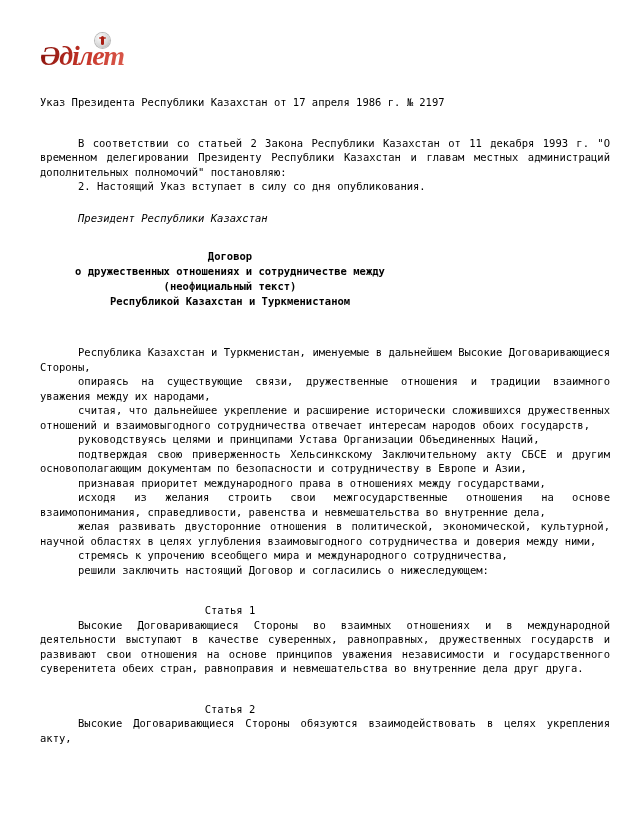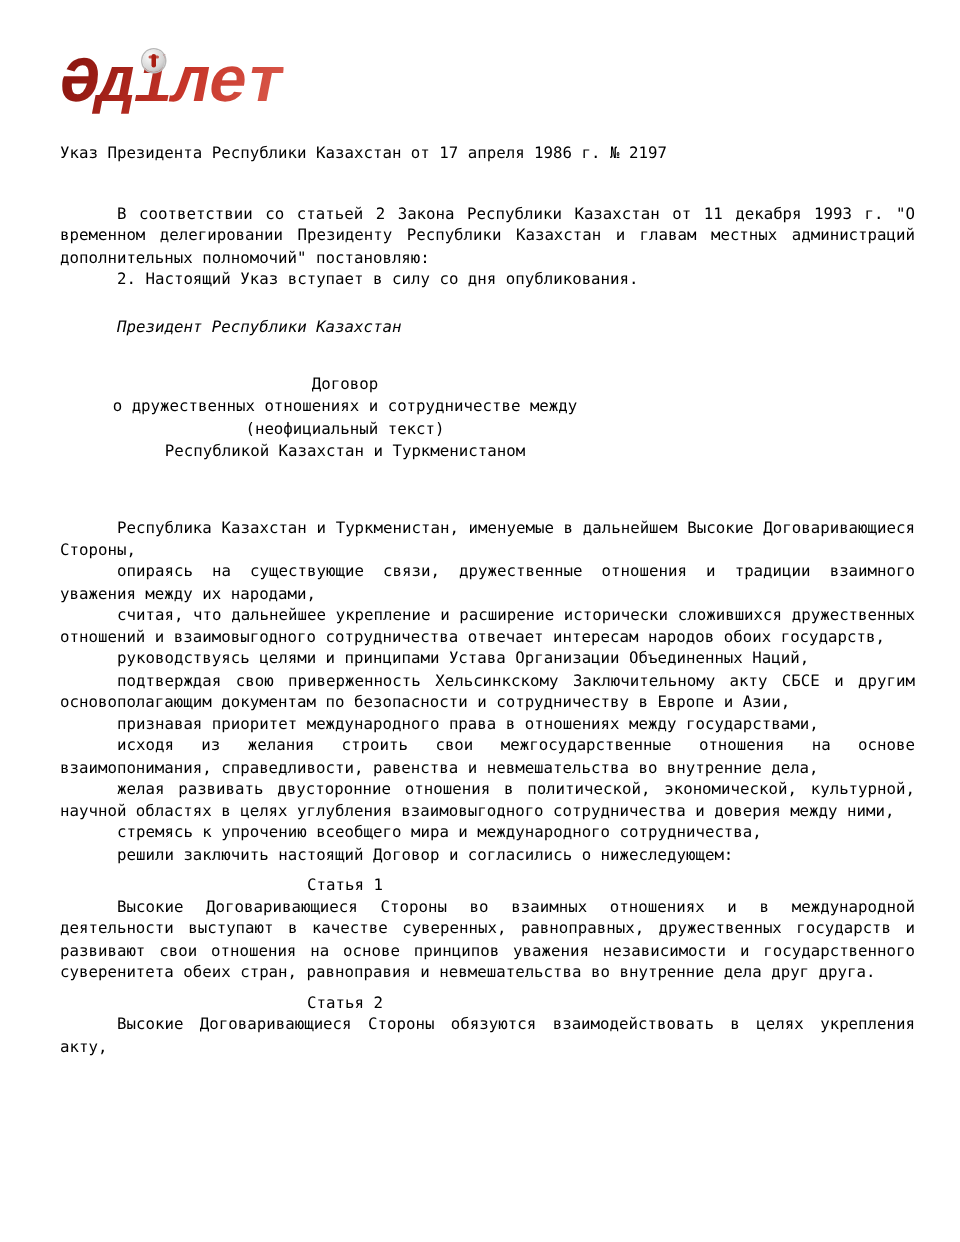--- a/index.html
+++ b/index.html
@@ -6,23 +6,23 @@
   body {
     width: 640px; height: 828px; overflow: hidden;
     font-family: "DejaVu Sans Mono", "Liberation Mono", monospace;
     color: #000000;
   }
   .page { box-sizing: border-box; width: 640px; height: 828px; padding: 34px 30px 0 40px; }
 
   
   .logo { position: relative; height: 48px; width: 160px; }
   .logo-text {
-    font-family: Liberation Mono, monospace;
+    font-family: Liberation Serif, serif;
     font-weight: bold; font-style: italic;
-    font-size: 43px; line-height: 44px; letter-spacing: -1px;
+    font-size: 28px; line-height: 44px; letter-spacing: -1px;
     background: linear-gradient(115deg, #8f1710 10%, #c63529 55%, #d9584a 95%);
     -webkit-background-clip: text; background-clip: text;
     -webkit-text-fill-color: transparent; color: #b3241a;
   }
   .logo-emblem {
     position: absolute; left: 55px; top: -1px; width: 15px; height: 15px;
     border-radius: 50%;
     background: radial-gradient(circle at 35% 30%, #fbfbfb, #d6d6d6 60%, #9d9d9d);
     box-shadow: 0 0 0 1px #b9b9b9;
   }
@@ -45,30 +45,30 @@
 
   .body-p {
     margin: 0; font-size: 10.5px; line-height: 14.5px;
     text-align: justify; text-indent: 38px; max-width: 570px;
   }
   .decree { margin-top: 26px; }
   .signature {
     margin-top: 17px; font-size: 10.5px; line-height: 14.5px;
     font-style: italic; text-indent: 38px;
   }
-  .treaty-heading { margin-top: 24px; width: 380px; font-weight: normal; }
+  .treaty-heading { margin-top: 24px; width: 380px; font-weight: bold; }
   .heading-line { font-size: 10.5px; line-height: 15px; text-align: center; }
   .source-note {
     margin-top: 17px; width: 508px; text-align: center;
     font-style: italic; font-size: 10.5px; line-height: 15px;
   }
   .preamble { margin-top: 36px; }
   .article-heading {
     width: 380px; text-align: center; font-size: 10.5px;
-    line-height: 14.5px; margin-top: 6px; margin-bottom: 0;
+    line-height: 14.5px; margin-top: 26px; margin-bottom: 0;
   }
 </style>
 </head>
 <body>
 
 <div class="page">
 
   <div class="logo">
     <span class="logo-text">Әділет</span>
     <span class="logo-emblem"></span>

